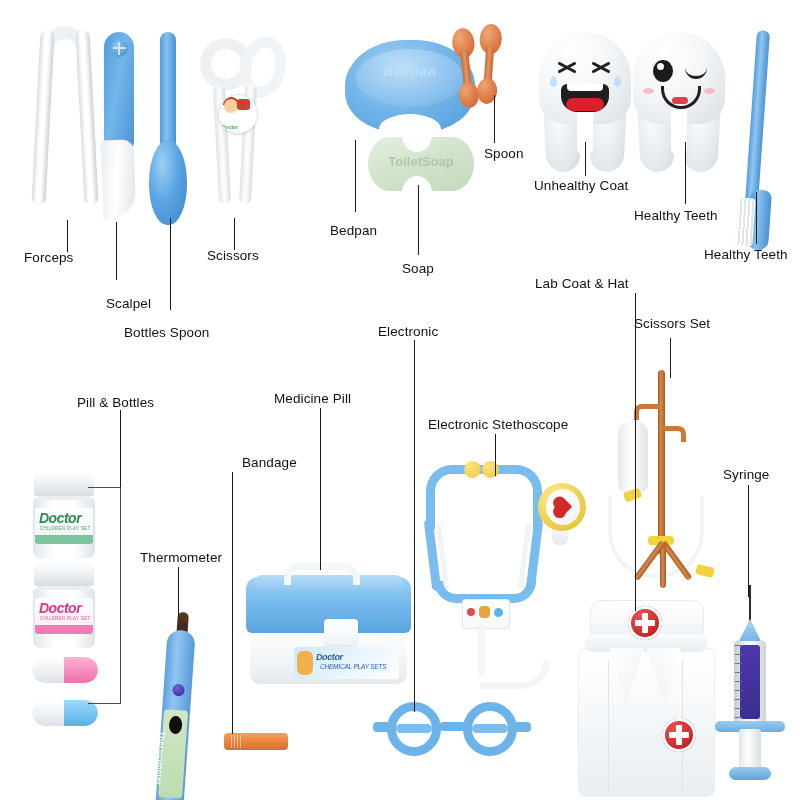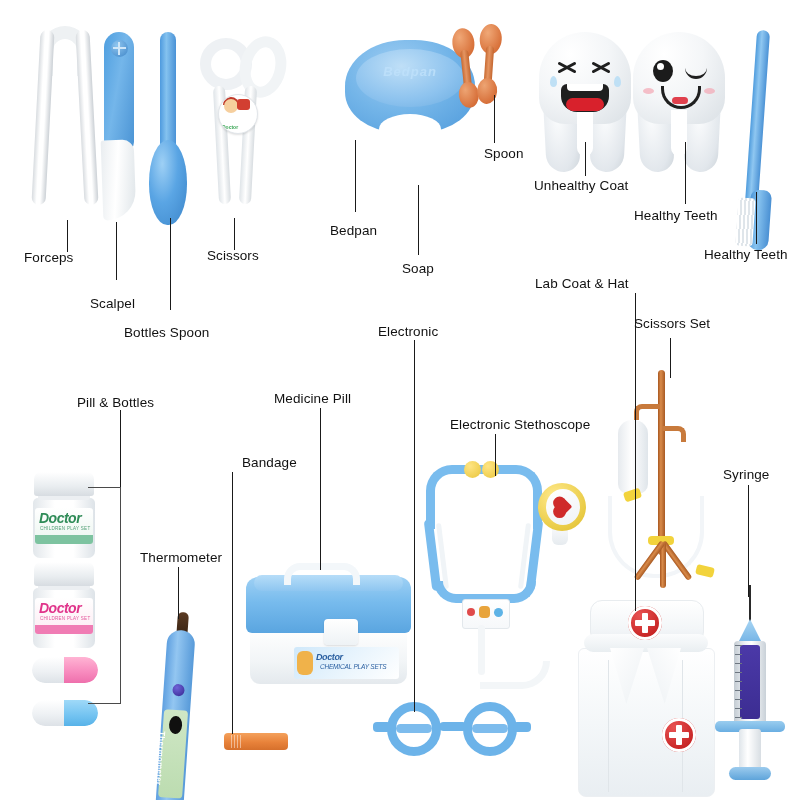--- a/index.html
+++ b/index.html
@@ -639,20 +639,24 @@
     <div class="head"></div>
     <div class="neck"></div>
     <div class="foot"></div>
   </div>
   <div class="ospoon" style="left:478px;top:24px;transform:rotate(4deg);">
     <div class="head"></div>
     <div class="neck"></div>
     <div class="foot"></div>
   </div>
 
+  <div class="obj soap" style="left:368px;top:137px;">
+    <div class="body"></div>
+    <div class="emboss">ToiletSoap</div>
+  </div>
 
   <div class="obj tooth" style="left:539px;top:32px;">
     <div class="rootL"></div>
     <div class="rootR"></div>
     <div class="crown"></div>
     <div class="gap"></div>
     <div class="eyeX" style="left:18px;top:28px;"></div>
     <div class="eyeX" style="left:52px;top:28px;"></div>
     <div class="tear" style="left:11px;top:44px;"></div>
     <div class="tear" style="left:75px;top:44px;"></div>
@@ -828,32 +832,32 @@
   <div class="leader" style="left:120px;top:410px;height:95px;"></div>
   <div class="leader" style="left:320px;top:408px;height:162px;"></div>
   <div class="leader" style="left:232px;top:472px;height:262px;"></div>
   <div class="leader" style="left:178px;top:567px;height:52px;"></div>
   <div class="leader" style="left:495px;top:434px;height:42px;"></div>
   <div class="leader" style="left:748px;top:485px;height:112px;"></div>
 
   <div class="bracket" style="left:88px;top:487px;width:32px;height:215px;"></div>
 
   <div class="label" style="left:24px;top:251px;">Forceps</div>
-  <div class="label" style="left:90px;top:297px;">Scalpel</div>
+  <div class="label" style="left:106px;top:297px;">Scalpel</div>
   <div class="label" style="left:124px;top:326px;">Bottles Spoon</div>
   <div class="label" style="left:207px;top:249px;">Scissors</div>
   <div class="label" style="left:330px;top:224px;">Bedpan</div>
   <div class="label" style="left:402px;top:262px;">Soap</div>
   <div class="label" style="left:484px;top:147px;">Spoon</div>
   <div class="label" style="left:534px;top:179px;">Unhealthy Coat</div>
   <div class="label" style="left:634px;top:209px;">Healthy Teeth</div>
   <div class="label" style="left:704px;top:248px;">Healthy Teeth</div>
   <div class="label" style="left:535px;top:277px;">Lab Coat &amp; Hat</div>
   <div class="label" style="left:634px;top:317px;">Scissors Set</div>
   <div class="label" style="left:378px;top:325px;">Electronic</div>
   <div class="label" style="left:77px;top:396px;">Pill &amp; Bottles</div>
   <div class="label" style="left:274px;top:392px;">Medicine Pill</div>
   <div class="label" style="left:207px;top:456px;margin-left:35px;">Bandage</div>
   <div class="label" style="left:140px;top:551px;">Thermometer</div>
-  <div class="label" style="left:428px;top:418px;margin-left:22px;">Electronic Stethoscope</div>
+  <div class="label" style="left:428px;top:418px;">Electronic Stethoscope</div>
   <div class="label" style="left:723px;top:468px;">Syringe</div>
 
 </div>
 
 </body></html>

